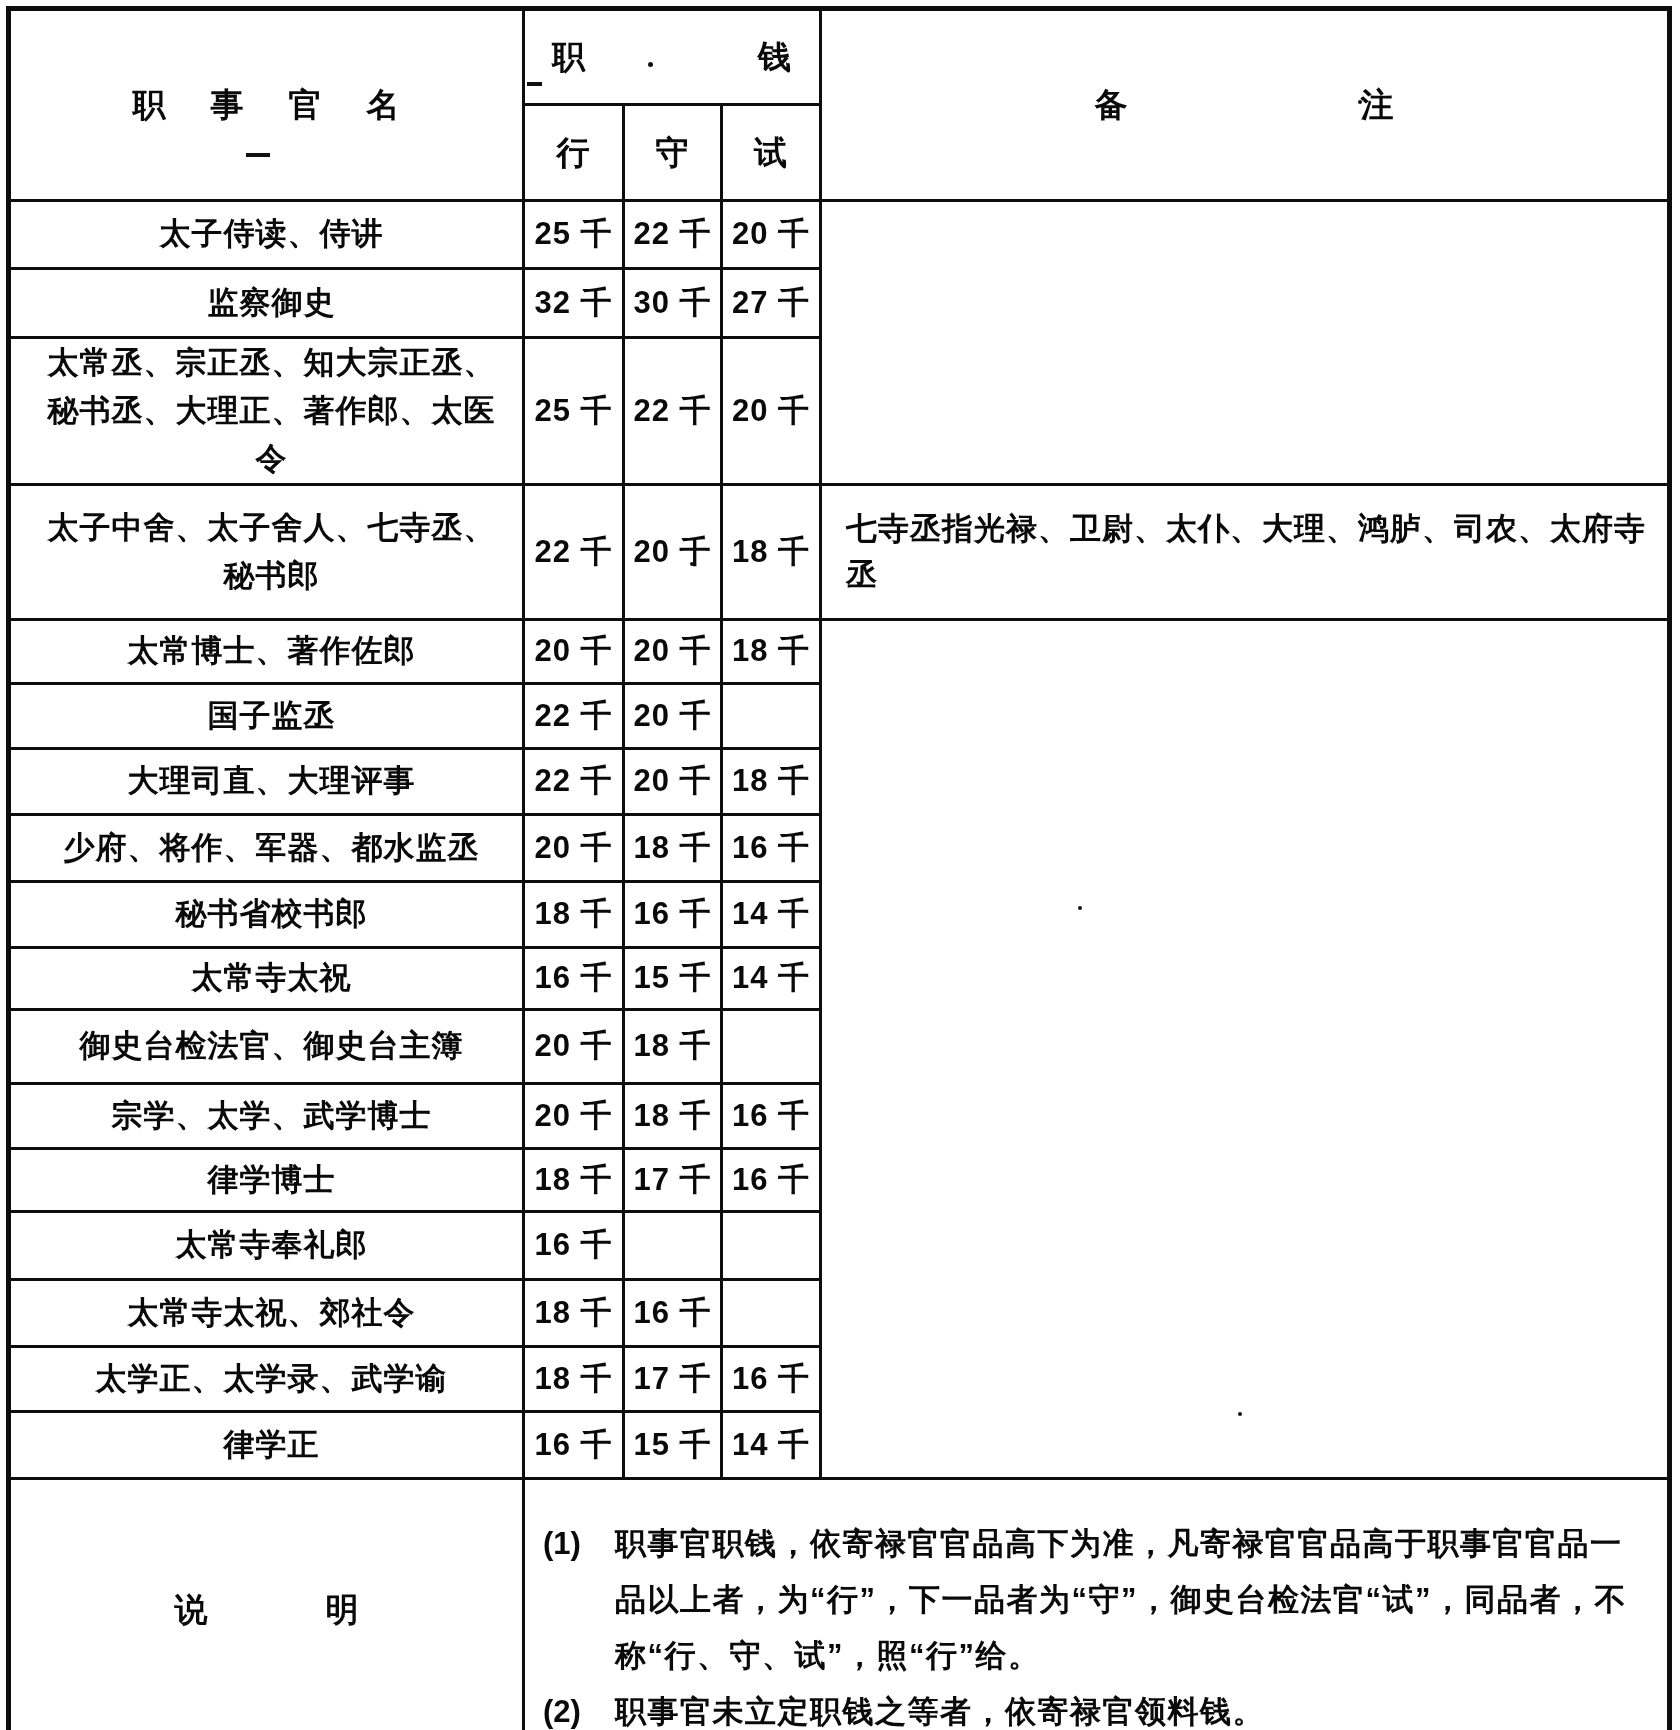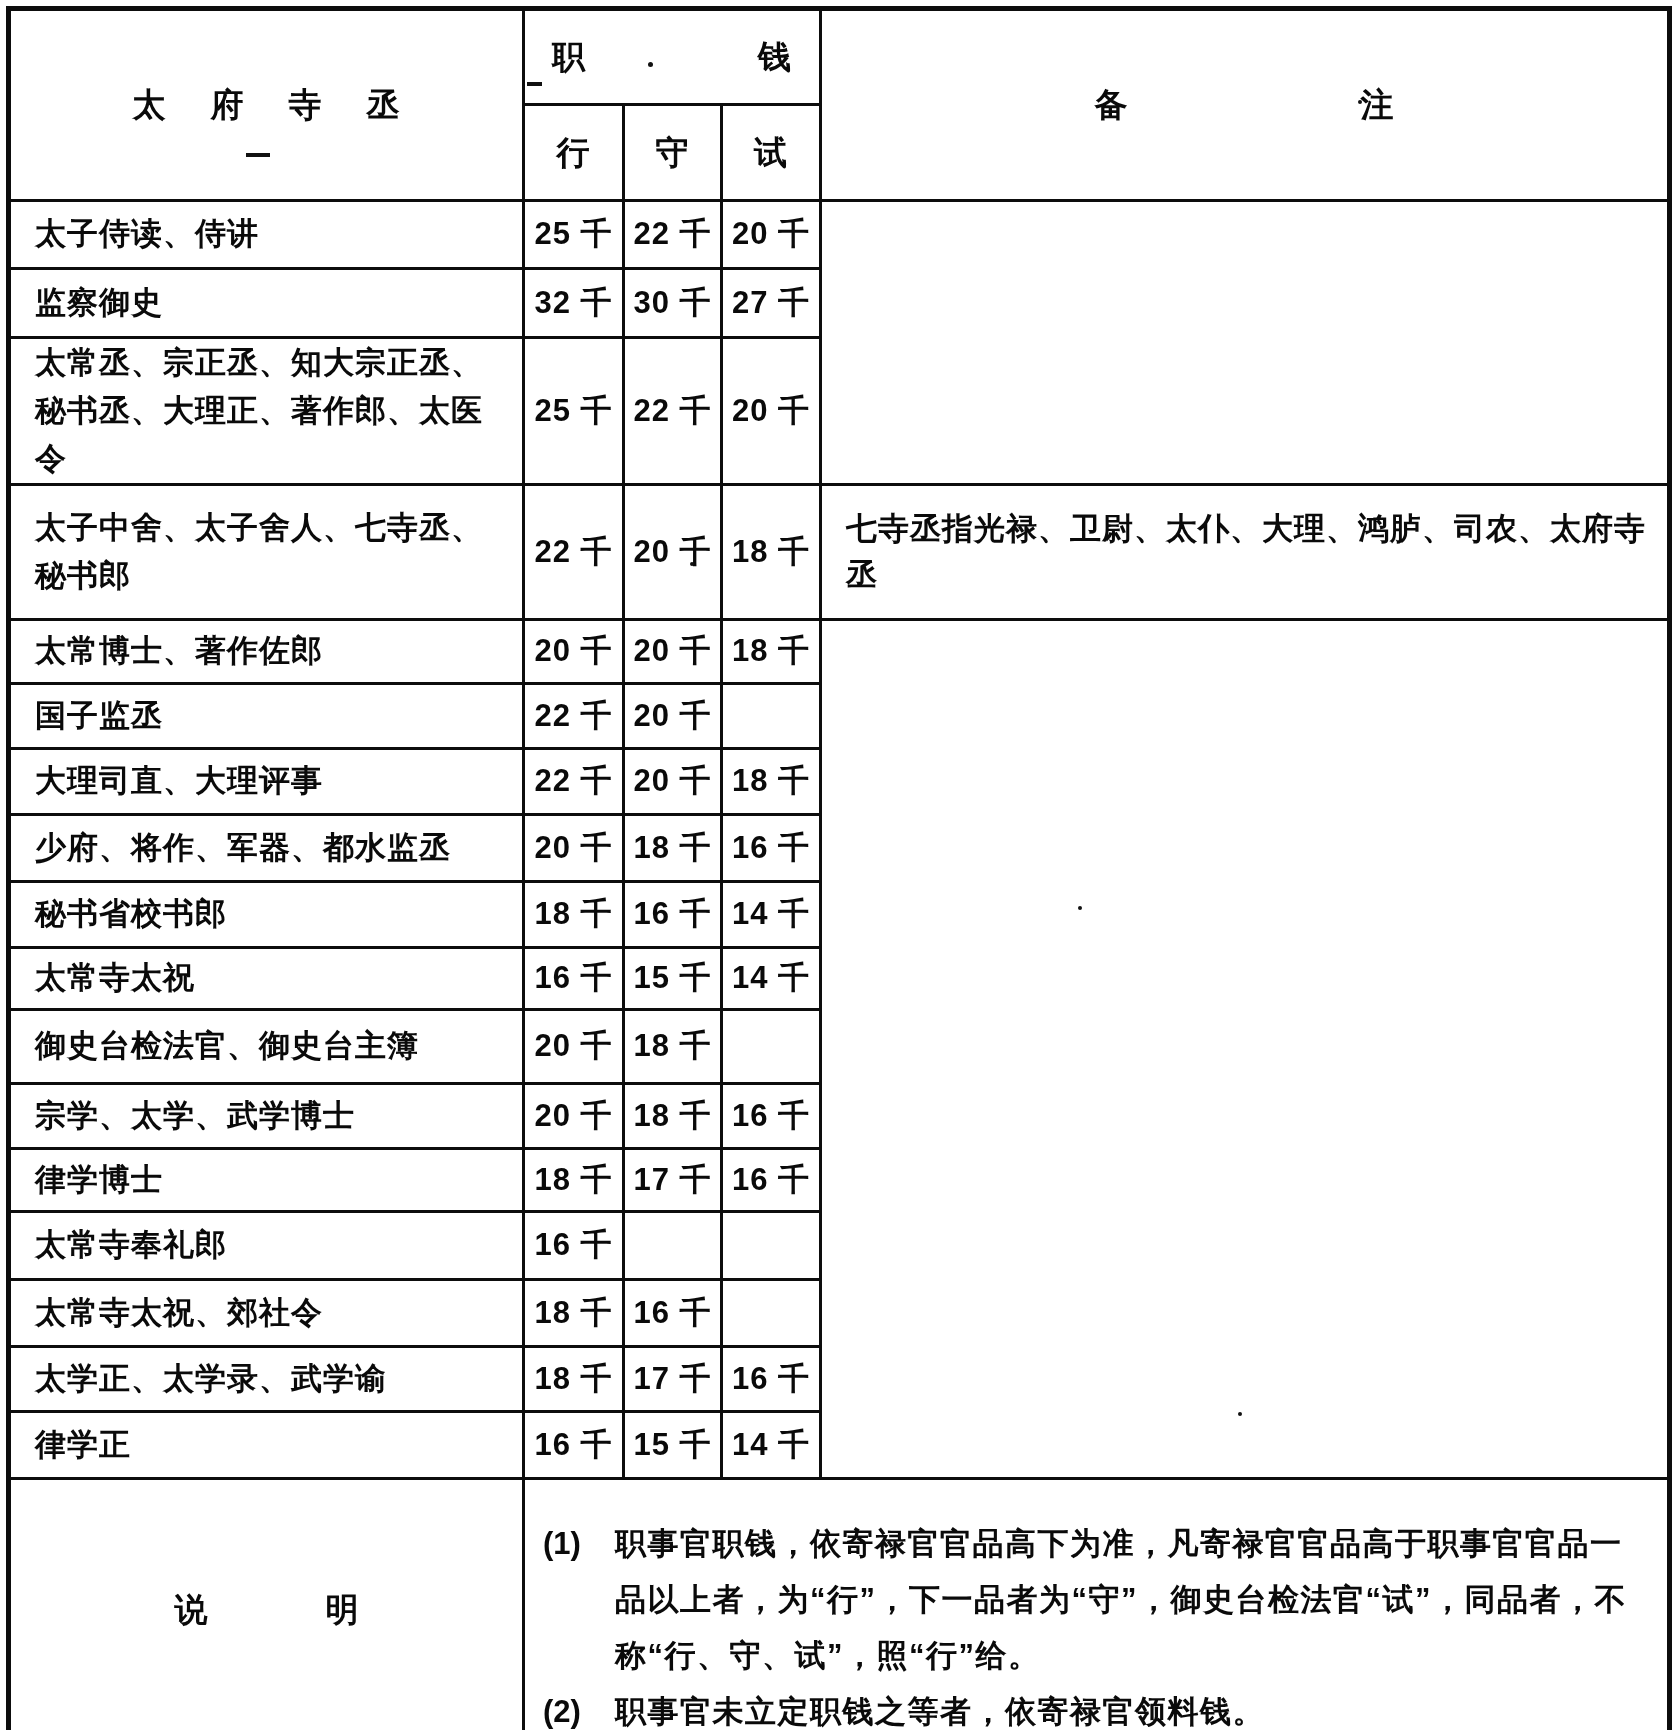--- a/index.html
+++ b/index.html
@@ -32,21 +32,21 @@
     font-size:31px;
     line-height:1.5;
   }
   
   td{border-left-width:2px;border-right-width:2px;}
   td.first{border-left-width:5px;}
   td.last{border-right-width:5px;}
   td.thickbot{border-bottom-width:4px;}
   td.thicktop{border-top-width:4px;}
 
-  .name-cell{padding-left:24px;padding-right:14px;text-align:left;letter-spacing:1px;}
+  .name-cell{padding-left:24px;padding-right:14px;text-align:center;letter-spacing:1px;}
   .num-cell{text-align:center;letter-spacing:1px;white-space:nowrap;}
   .remark-cell{padding-left:24px;padding-right:20px;text-align:left;letter-spacing:1px;}
 
   .spread{
     display:block;
     text-align:justify;
     text-align-last:justify;
     margin:0 auto;
   }
   .w-official{width:268px;}
@@ -81,21 +81,21 @@
       <col style="width:515px">
       <col style="width:100px">
       <col style="width:98px">
       <col style="width:99px">
       <col>
     </colgroup>
 
     <tbody>
         <tr style="height:96px">
       <td class="first name-cell" rowspan="2" style="text-align:center;padding:0;">
-        <span class="spread w-official hdr">太府寺丞</span>
+        <span class="spread w-official hdr">职事官名</span>
       </td>
       <td colspan="3" class="num-cell thickbot" style="border-bottom-width:3px;">
         <span class="spread w-salary hdr">职钱</span>
       </td>
       <td class="last remark-cell" rowspan="2" style="text-align:center;padding:0;">
         <span class="spread w-remark hdr">备注</span>
       </td>
     </tr>
     <tr style="height:96px">
       <td class="num-cell thickbot">

